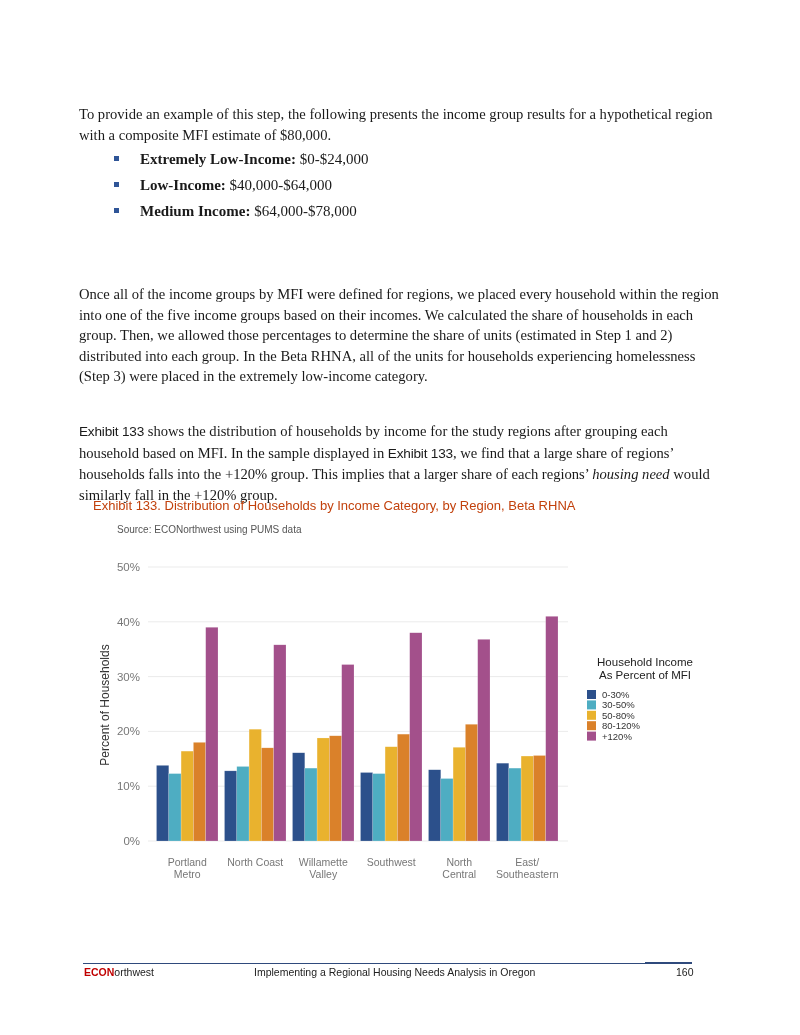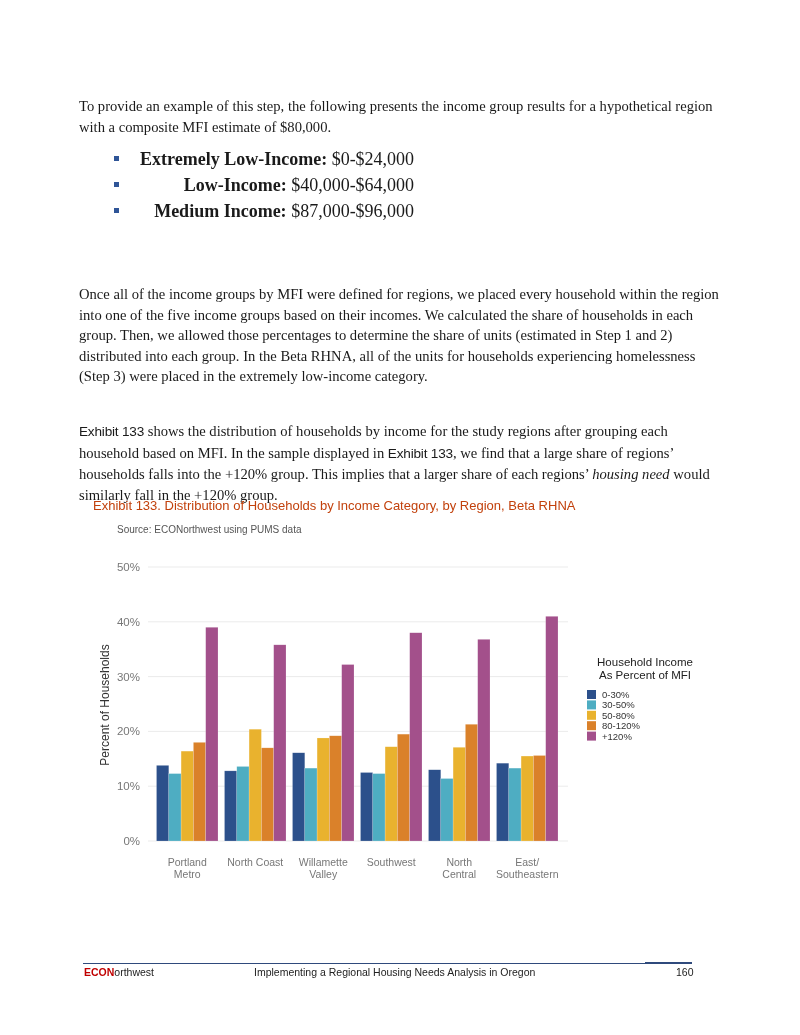--- a/index.html
+++ b/index.html
@@ -5,25 +5,25 @@
   html, body { margin: 0; padding: 0; background: #ffffff; }
   body { width: 800px; height: 1035px; position: relative; overflow: hidden; }
   .serif { font-family: "Liberation Serif", "DejaVu Serif", serif; }
   .sans { font-family: "Liberation Sans", "DejaVu Sans", sans-serif; }
   .para {
     position: absolute; left: 79px; width: 640px;
     font-size: 14.6px; line-height: 20.5px; color: #1a1a1a;
   }
   .para .ex { font-family: Liberation Sans, sans-serif; font-size: 13.6px; letter-spacing: -0.2px; }
   .para em { }
-  #p1 { top: 96px; }
+  #p1 { top: 104px; }
   #bullets { position: absolute; left: 111px; top: 149px; margin: 0; padding: 0; list-style: none; }
   #bullets li {
     position: relative; height: 26px; padding-left: 29px;
-    font-size: 18px; line-height: 20px; color: #1a1a1a; text-align: right;
+    font-size: 15px; line-height: 20px; color: #1a1a1a;
   }
   #bullets li .bul {
     position: absolute; left: 3px; top: 7px; width: 5px; height: 5px; background: #2f5597;
   }
   #bullets li b { font-weight: bold; }
   #p2 { top: 284px; }
   #p3 { top: 421px; }
   #exhibit-title { position: absolute; left: 93px; top: 498px; font-size: 13px; color: #c2410c; }
   #exhibit-source { position: absolute; left: 93px; top: 524px; font-size: 10px; color: #555555; margin-left: 24px; }
   #chart { position: absolute; left: 0; top: 0; }
@@ -40,21 +40,21 @@
   #footer-page { position: absolute; left: 676px; top: 966px; font-size: 10.5px; color: #222; }
 </style>
 </head>
 <body>
 
 <div id="p1" class="para serif">To provide an example of this step, the following presents the income group results for a hypothetical region with a composite MFI estimate of $80,000.</div>
 
 <ul id="bullets" class="serif">
   <li><span class="bul"></span><b>Extremely Low-Income:</b><span> $0-$24,000</span></li>
   <li><span class="bul"></span><b>Low-Income:</b><span> $40,000-$64,000</span></li>
-  <li><span class="bul"></span><b>Medium Income:</b><span> $87,000-$96,000</span></li>
+  <li><span class="bul"></span><b>Medium Income:</b><span> $64,000-$78,000</span></li>
 </ul>
 
 <div id="p2" class="para serif">Once all of the income groups by MFI were defined for regions, we placed every household within the region into one of the five income groups based on their incomes. We calculated the share of households in each group. Then, we allowed those percentages to determine the share of units (estimated in Step 1 and 2) distributed into each group. In the Beta RHNA, all of the units for households experiencing homelessness (Step 3) were placed in the extremely low-income category.</div>
 
 <div id="p3" class="para serif"><span class="ex">Exhibit 133</span><span> shows the distribution of households by income for the study regions after grouping each household based on MFI. In the sample displayed in </span><span class="ex">Exhibit 133</span><span>, we find that a large share of regions’ households falls into the +120% group. This implies that a larger share of each regions’ </span><em>housing need</em><span> would similarly fall in the +120% group.</span></div>
 
 <div id="exhibit-title" class="sans">Exhibit 133. Distribution of Households by Income Category, by Region, Beta RHNA</div>
 <div id="exhibit-source" class="sans">Source: ECONorthwest using PUMS data</div>
 
 <svg id="chart" width="800" height="1035" xmlns="http://www.w3.org/2000/svg">

